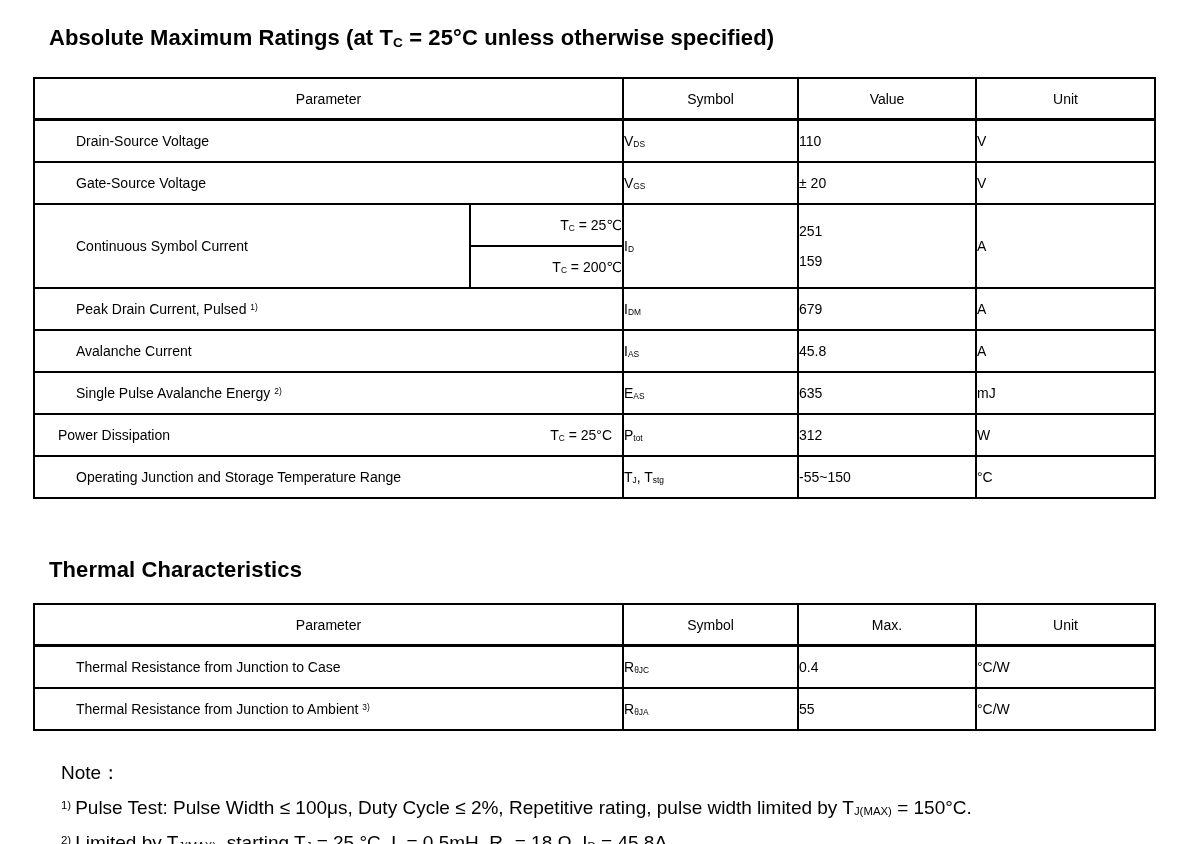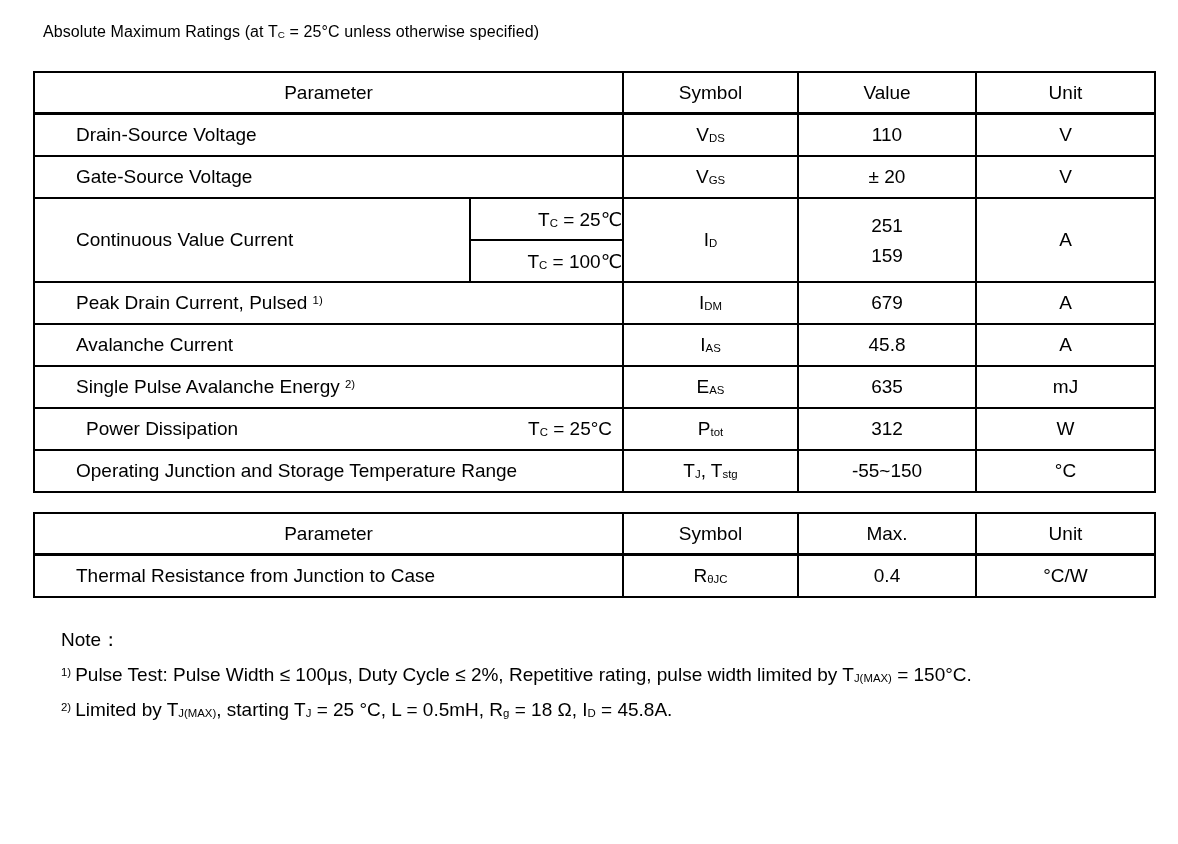--- a/index.html
+++ b/index.html
@@ -4,43 +4,43 @@
 <style>
   html,body{margin:0;padding:0;background:#ffffff;}
   body{
     width:1178px;height:844px;overflow:hidden;
     font-family:"Liberation Sans","DejaVu Sans",sans-serif;
     color:#000;
     -webkit-font-smoothing:antialiased;
   }
   .page{padding:8px 0 0 33px;}
   .sec-title{
-    font-size:16px;font-weight:normal;line-height:28px;margin:10px;
+    font-size:22px;font-weight:bold;line-height:28px;margin:16px;
     letter-spacing:0.1px;
   }
   .sec-title sub{font-size:0.62em;vertical-align:-0.12em;line-height:0;}
   table{
     border-collapse:collapse;table-layout:fixed;width:1121px;
     margin-top:25px;
   }
   th,td{
     border:2px solid #000;
-    font-size:19px;font-weight:normal;
+    font-size:14px;font-weight:normal;
     padding:0;vertical-align:middle;
     overflow:hidden;white-space:nowrap;
   }
   th{height:39px;text-align:center;border-bottom:3px solid #000;}
-  td{height:40px;text-align:center;}
+  td{height:40px;text-align:left;}
   td.param{text-align:left;padding-left:41px;}
   td.cond{text-align:right;}
   sub{font-size:0.6em;vertical-align:-0.12em;line-height:0;}
   sup{font-size:0.6em;vertical-align:0.45em;line-height:0;}
   .dual{display:flex;flex-direction:column;justify-content:space-around;height:60px;}
   .dual div{line-height:1;}
-  .split{display:flex;justify-content:space-between;align-items:center;padding:0 10px 0 23px;margin-left:28px;}
+  .split{display:flex;justify-content:space-between;align-items:center;padding:0 10px 0 23px;}
   .thermal-title{margin-top:57px;}
   #thermal-table{margin-top:19px;}
   .notes{margin:24px 0 0 28px;font-size:19px;line-height:35px;}
   .notes .note-line{white-space:nowrap;}
   .notes sup{margin-right:4px;}
 </style>
 </head>
 <body>
 
 <div class="page">
@@ -68,33 +68,33 @@
       <td>110</td>
       <td>V</td>
     </tr>
     <tr>
       <td colspan="2" class="param"><span>Gate-Source Voltage</span></td>
       <td><span>V</span><sub>GS</sub></td>
       <td>± 20</td>
       <td>V</td>
     </tr>
     <tr>
-      <td rowspan="2" class="param"><span>Continuous Value Current</span></td>
+      <td rowspan="2" class="param"><span>Continuous Symbol Current</span></td>
       <td class="cond"><span>T</span><sub>C</sub><span> = 25℃</span></td>
       <td rowspan="2"><span>I</span><sub>D</sub></td>
       <td rowspan="2">
         <div class="dual">
           <div>251</div>
           <div>159</div>
         </div>
       </td>
       <td rowspan="2">A</td>
     </tr>
     <tr>
-      <td class="cond"><span>T</span><sub>C</sub><span> = 100℃</span></td>
+      <td class="cond"><span>T</span><sub>C</sub><span> = 200℃</span></td>
     </tr>
     <tr>
       <td colspan="2" class="param"><span>Peak Drain Current, Pulsed </span><sup>1)</sup></td>
       <td><span>I</span><sub>DM</sub></td>
       <td>679</td>
       <td>A</td>
     </tr>
     <tr>
       <td colspan="2" class="param"><span>Avalanche Current</span></td>
       <td><span>I</span><sub>AS</sub></td>
@@ -120,20 +120,21 @@
     </tr>
     <tr>
       <td colspan="2" class="param"><span>Operating Junction and Storage Temperature Range</span></td>
       <td><span>T</span><sub>J</sub><span>, T</span><sub>stg</sub></td>
       <td>-55~150</td>
       <td>°C</td>
     </tr>
   </tbody>
     </table>
 
+  <h1 class="sec-title thermal-title"><span>Thermal Characteristics</span></h1>
 
   <table id="thermal-table">
     <colgroup>
       <col style="width:589px">
         <col style="width:175px">
       <col style="width:178px">
         <col style="width:179px">
     </colgroup>
     <tbody>
         <tr>
@@ -141,20 +142,26 @@
       <th>Symbol</th>
       <th>Max.</th>
       <th>Unit</th>
     </tr>
     <tr>
       <td class="param"><span>Thermal Resistance from Junction to Case</span></td>
       <td><span>R</span><sub>θJC</sub></td>
       <td>0.4</td>
       <td>°C/W</td>
     </tr>
+    <tr>
+      <td class="param"><span>Thermal Resistance from Junction to Ambient </span><sup>3)</sup></td>
+      <td><span>R</span><sub>θJA</sub></td>
+      <td>55</td>
+      <td>°C/W</td>
+    </tr>
   </tbody>
     </table>
 
   <div class="notes">
     <div class="note-line">Note：</div>
     <div class="note-line"><sup>1)</sup><span>Pulse Test: Pulse Width ≤ 100μs, Duty Cycle ≤ 2%, Repetitive rating, pulse width limited by T</span><sub>J(MAX)</sub><span> = 150°C.</span></div>
     <div class="note-line"><sup>2)</sup><span>Limited by T</span><sub>J(MAX)</sub><span>, starting T</span><sub>J</sub><span> = 25 °C, L = 0.5mH, R</span><sub>g</sub><span> = 18 Ω, I</span><sub>D</sub><span> = 45.8A.</span></div>
 
   </div>
 

